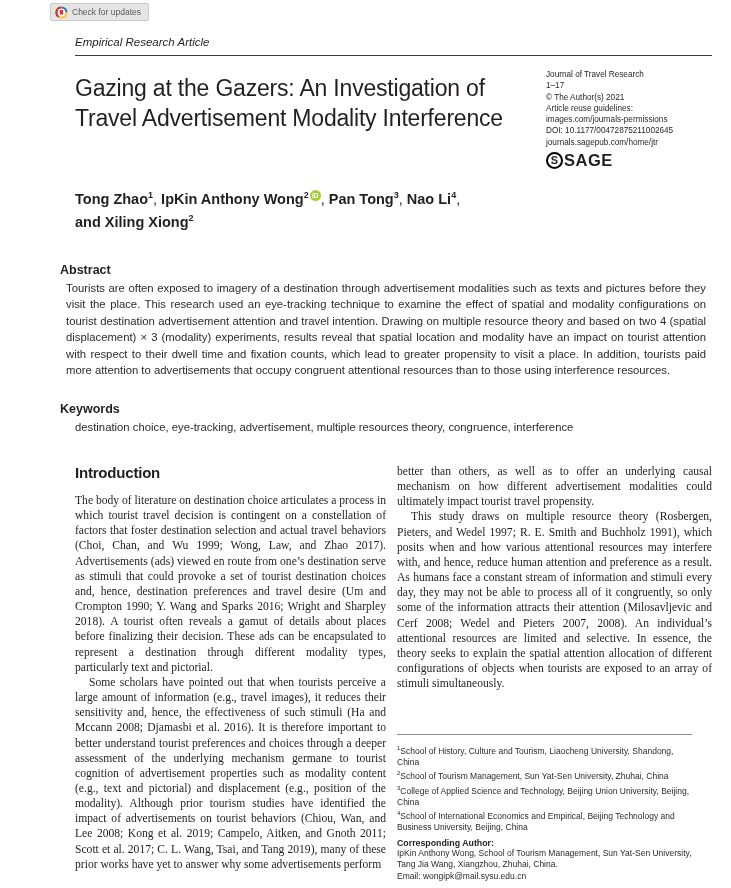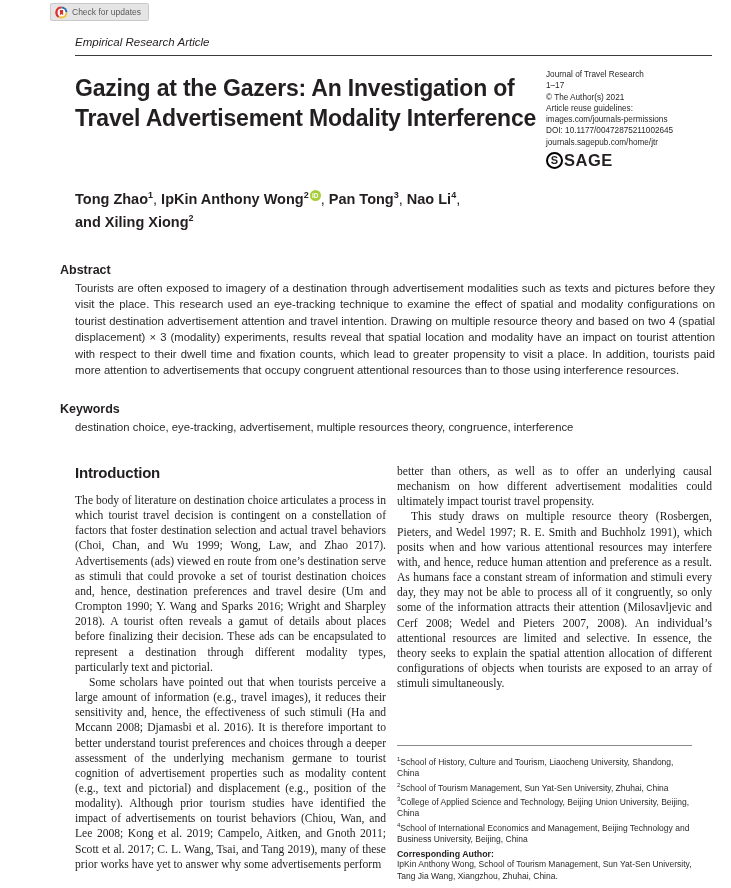--- a/index.html
+++ b/index.html
@@ -25,21 +25,21 @@
   .article-type {
     position: absolute; left: 75px; top: 36px;
     font-style: italic; font-size: 11.5px; color: #231f20;
   }
   .header-rule {
     position: absolute; left: 75px; top: 55px; width: 637px;
     border-top: 1px solid #3c3c3c;
   }
   .title {
     position: absolute; left: 75px; top: 73px; width: 470px;
-    font-size: 23px; line-height: 30px; font-weight: bold; letter-spacing: -0.2px;
+    font-size: 23px; line-height: 30px; font-weight: normal; letter-spacing: -0.2px;
   }
   .journal-info {
     position: absolute; left: 546px; top: 69px; width: 175px;
     font-size: 8.2px; line-height: 11.3px; color: #231f20;
   }
   .sage-logo { display: flex; align-items: center; margin-top: 4px; }
   .sage-s {
     width: 17px; height: 17px; border: 2px solid #000; border-radius: 50%;
     display: flex; align-items: center; justify-content: center;
     font-weight: bold; font-size: 11px; margin-right: 1px;
@@ -56,21 +56,21 @@
     background: #a6ce39; color: #fff; font-size: 6.5px; font-weight: bold;
     text-align: center; line-height: 11px; vertical-align: super; margin-left: 1px;
     cursor: pointer;
   }
   
   .abstract-heading, .keywords-heading {
     position: absolute; left: 60px; font-size: 12.5px; font-weight: bold;
   }
   .abstract-heading { top: 263px; }
   .abstract-text {
-    position: absolute; left: 75px; top: 280px; width: 640px;
+    position: absolute; left: 66px; top: 280px; width: 640px;
     font-size: 11.3px; line-height: 16.4px; text-align: justify; color: #2b2b2b;
   }
   .keywords-heading { top: 402px; text-align: center; }
   .keywords-text {
     position: absolute; left: 75px; top: 419px; width: 640px;
     font-size: 11.3px; line-height: 16px; color: #2b2b2b;
   }
   
   .columns {
     position: absolute; left: 75px; top: 464px; width: 637px; height: 424px;
@@ -153,20 +153,21 @@
     </div>
     <div class="col-right">
       <p class="body-text">better than others, as well as to offer an underlying causal mechanism on how different advertisement modalities could ultimately impact tourist travel propensity.</p>
       <p class="body-text indent">This study draws on multiple resource theory (Rosbergen, Pieters, and Wedel 1997; R. E. Smith and Buchholz 1991), which posits when and how various attentional resources may interfere with, and hence, reduce human attention and preference as a result. As humans face a constant stream of information and stimuli every day, they may not be able to process all of it congruently, so only some of the information attracts their attention (Milosavljevic and Cerf 2008; Wedel and Pieters 2007, 2008). An individual’s attentional resources are limited and selective. In essence, the theory seeks to explain the spatial attention allocation of different configurations of objects when tourists are exposed to an array of stimuli simultaneously.</p>
 
       <div class="footnote-block">
         <div class="footnote-rule"></div>
         <div class="affiliation"><sup>1</sup><span>School of History, Culture and Tourism, Liaocheng University, Shandong, China</span></div>
         <div class="affiliation"><sup>2</sup><span>School of Tourism Management, Sun Yat-Sen University, Zhuhai, China</span></div>
         <div class="affiliation"><sup>3</sup><span>College of Applied Science and Technology, Beijing Union University, Beijing, China</span></div>
-        <div class="affiliation"><sup>4</sup><span>School of International Economics and Management, Beijing Technology and Business University, Beijing, China</span></div>
+        <div class="affiliation"><sup>4</sup><span>School of International Economics and Empirical, Beijing Technology and Business University, Beijing, China</span></div>
         <div class="corresponding-heading">Corresponding Author:</div>
         <div class="corresponding-text">IpKin Anthony Wong, School of Tourism Management, Sun Yat-Sen University, Tang Jia Wang, Xiangzhou, Zhuhai, China.</div>
+        <div class="corresponding-text"><span>Email: </span><span>wongipk@mail.sysu.edu.cn</span></div>
       </div>
     </div>
   </div>
 
 </div>
 
 </body></html>

